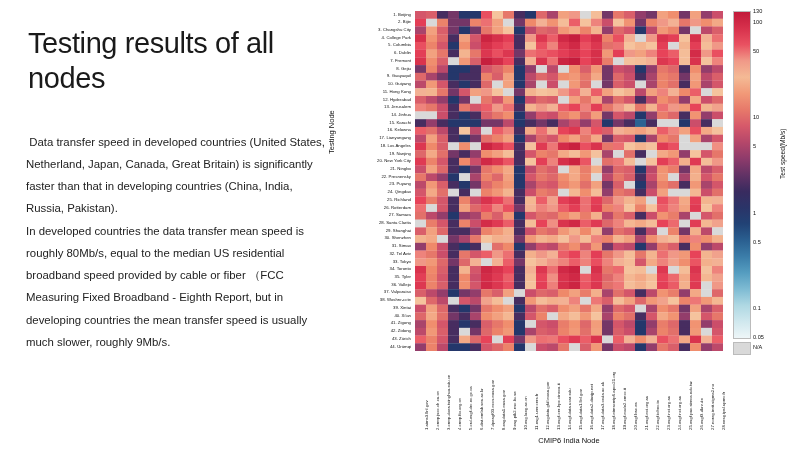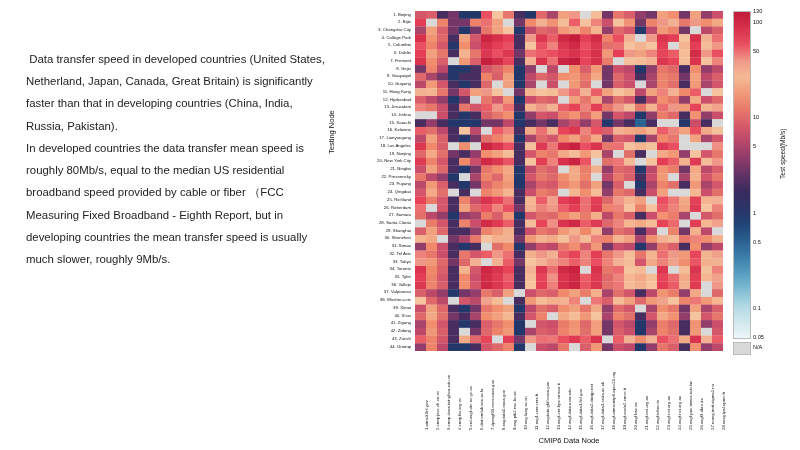--- a/index.html
+++ b/index.html
@@ -168,20 +168,21 @@
     font-size: 5.6px;
     color: #111;
   }
 </style>
 </head>
 <body>
 
 <div id="slide">
 
   <div id="left-col">
+    <div id="slide-title">Testing results of all nodes</div>
     <div id="body-text"> Data transfer speed in developed countries (United States, Netherland, Japan, Canada, Great Britain) is significantly faster than that in developing countries (China, India, Russia, Pakistan).
 In developed countries the data transfer mean speed is roughly 80Mb/s, equal to the median US residential broadband speed provided by cable or fiber （FCC Measuring Fixed Broadband - Eighth Report, but in developing countries the mean transfer speed is usually much slower, roughly 9Mb/s.</div>
   </div>
 
   <div id="chart-area">
 
     <div id="y-axis-title">Testing Node</div>
     <div id="ylabels">
         <div class="ylab">1. Beijing</div>
         <div class="ylab">2. Bijie</div>
@@ -1489,21 +1490,21 @@
         <div class="xlab" style="left: 217.58px; top: 76px;">20.esgf.bsc.es</div>
         <div class="xlab" style="left: 228.58px; top: 76px;">21.esgf-nci.org.au</div>
         <div class="xlab" style="left: 239.58px; top: 76px;">22.esgf.ichec.ie</div>
         <div class="xlab" style="left: 250.58px; top: 76px;">23.esgf.nci.org.au</div>
         <div class="xlab" style="left: 261.58px; top: 76px;">24.esgf.nci.org.au</div>
         <div class="xlab" style="left: 272.58px; top: 76px;">25.esgf.pac.simca.edu.tw</div>
         <div class="xlab" style="left: 283.58px; top: 76px;">26.esgf3.dkrz.de</div>
         <div class="xlab" style="left: 294.58px; top: 76px;">27.noreg.inrit.sigma2.no</div>
         <div class="xlab" style="left: 305.58px; top: 76px;">28.vesg.ipsl.upmc.fr</div>
       </div>
-    <div id="x-axis-title">CMIP6 Data Node</div>
+    <div id="x-axis-title">CMIP6 India Node</div>
 
     <div id="colorbar">
       <svg id="cb-gradient" viewBox="0 0 10 100" preserveAspectRatio="none">
         <defs>
           <linearGradient id="cbgrad" x1="0" y1="1" x2="0" y2="0">
               <stop offset="0%" stop-color="rgb(238,246,248)"></stop>
               <stop offset="5%" stop-color="rgb(208,232,238)"></stop>
               <stop offset="10%" stop-color="rgb(175,216,227)"></stop>
               <stop offset="15%" stop-color="rgb(126,187,211)"></stop>
               <stop offset="20%" stop-color="rgb(85,157,192)"></stop>

